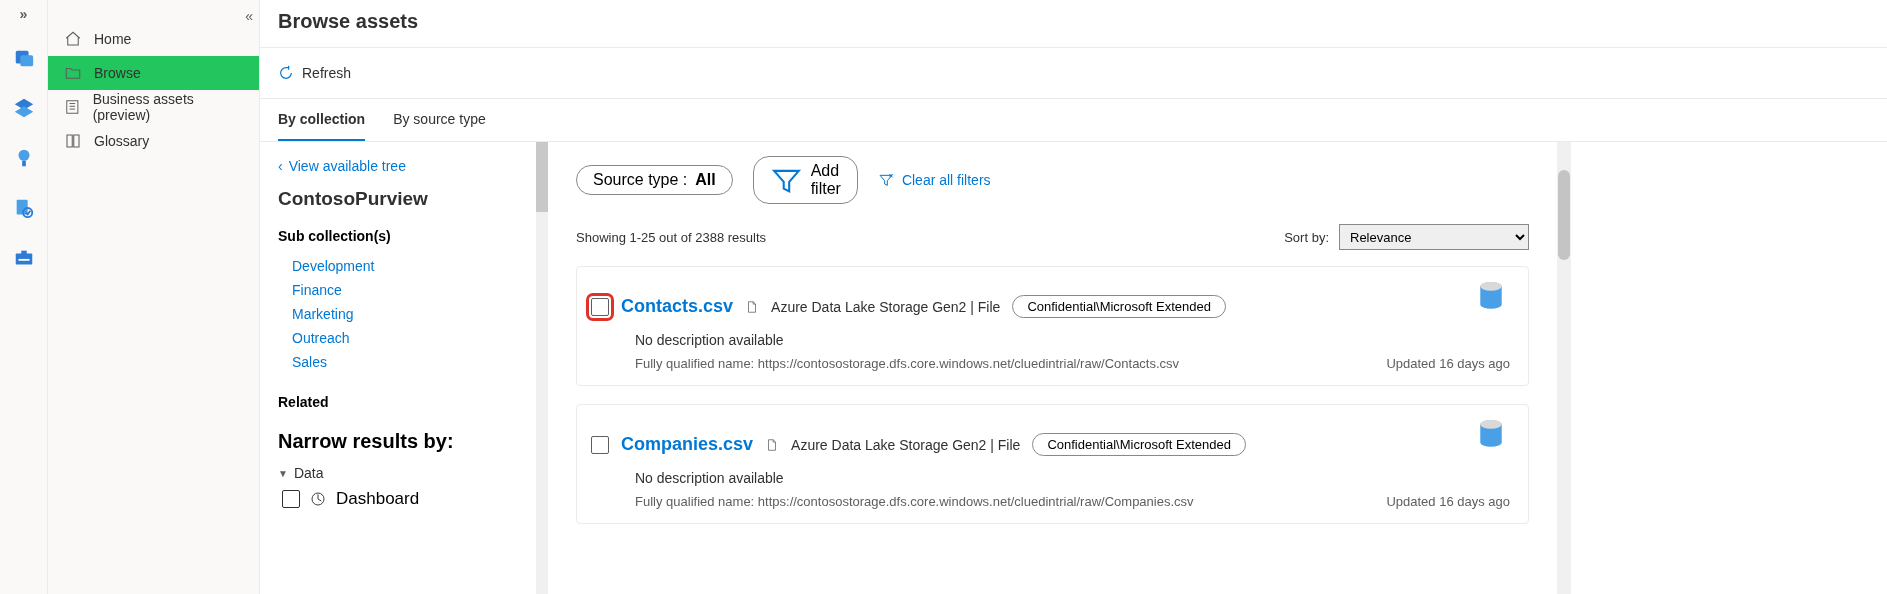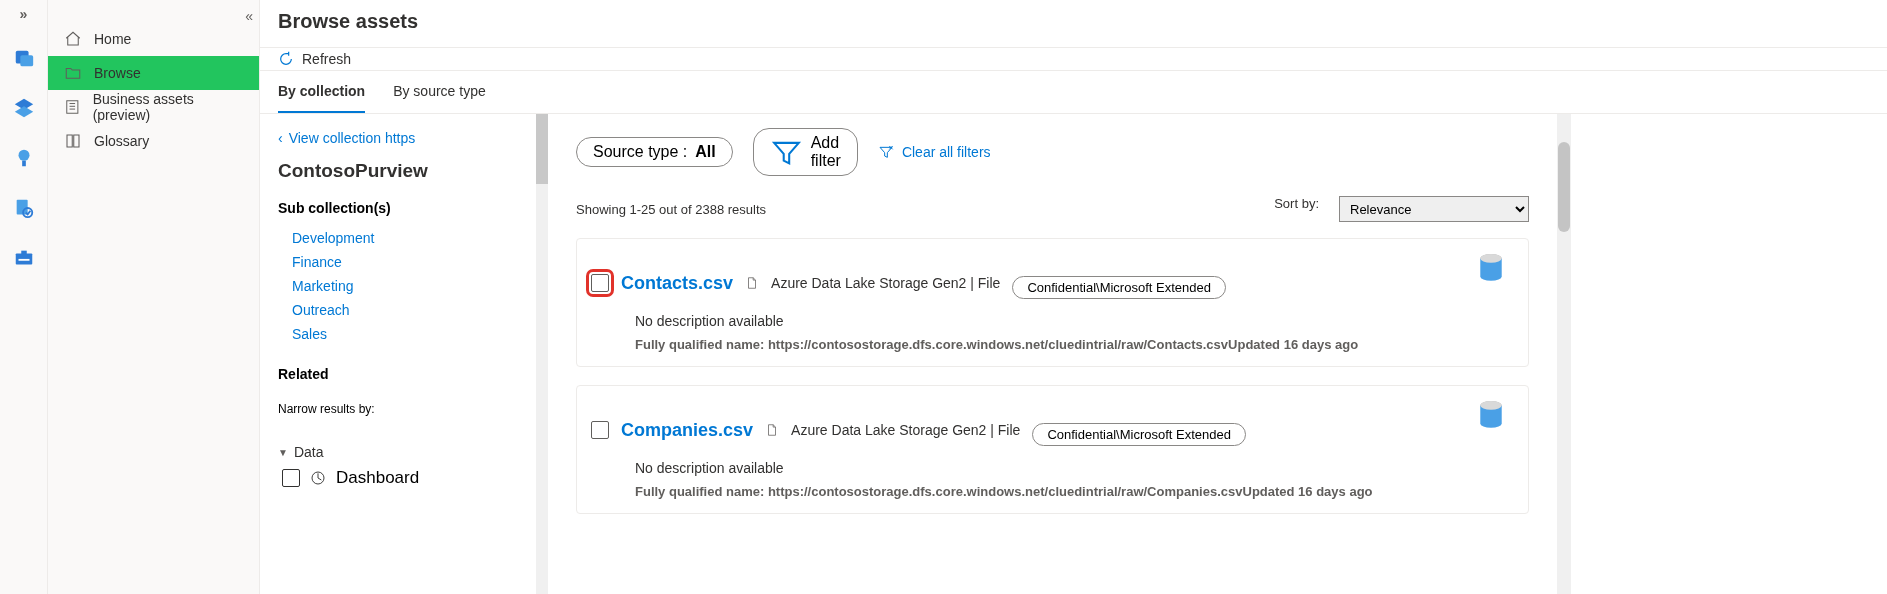--- a/index.html
+++ b/index.html
@@ -17,70 +17,70 @@
   .nav-panel .collapse { position:absolute; top:8px; right:6px; color:#605e5c; font-size:14px; cursor:pointer; }
   .nav-item { display:flex; align-items:center; gap:12px; padding:0 16px; height:34px; font-size:14px; color:#323130; cursor:pointer; }
   .nav-item.active { background:#22c55e; }
   .nav-item svg { width:18px; height:18px; stroke:#605e5c; fill:none; stroke-width:1.4; }
   .nav-list { margin-top:22px; }
 
   
   .main { flex:1; display:flex; flex-direction:column; }
   .page-header { padding:10px 18px 14px 18px; }
   .page-title { font-size:20px; font-weight:600; color:#323130; }
-  .toolbar { height:24px; border-top:1px solid #edebe9; border-bottom:1px solid #edebe9; display:flex; align-items:center; padding-left:18px; }
+  .toolbar { height:52px; border-top:1px solid #edebe9; border-bottom:1px solid #edebe9; display:flex; align-items:center; padding-left:18px; }
   .refresh-btn { display:flex; align-items:center; gap:8px; font-size:14px; color:#323130; cursor:pointer; }
   .refresh-btn svg { width:16px; height:16px; stroke:#0078d4; fill:none; stroke-width:1.8; }
 
   .tabs { display:flex; gap:28px; padding-left:18px; border-bottom:1px solid #edebe9; }
   .tab { padding:12px 0; font-size:14px; color:#323130; cursor:pointer; border-bottom:2px solid transparent; }
   .tab.active { font-weight:600; border-bottom-color:#0078d4; }
 
   .content-row { flex:1; display:flex; overflow:hidden; }
 
   
   .coll-wrap { width:288px; position:relative; display:flex; }
   .coll-side { flex:1; padding:16px 18px; overflow:auto; }
   .coll-scroll-track { width:12px; background:#f0f0f0; display:flex; }
   .coll-scroll-thumb { width:12px; height:70px; background:#c8c8c8; border-radius:0; }
   .view-tree { color:#0078d4; font-size:14px; display:flex; align-items:center; gap:6px; cursor:pointer; margin-bottom:14px; }
   .coll-title { font-size:19px; font-weight:600; color:#323130; margin-bottom:18px; }
   .coll-subhead { font-size:14px; font-weight:600; margin-bottom:10px; }
   .subcoll { color:#0078d4; font-size:14px; padding:4px 0 4px 14px; cursor:pointer; }
   .related-head { font-size:14px; font-weight:600; margin-top:20px; margin-bottom:20px; }
-  .narrow-head { font-size:12px; font-weight:400; margin-bottom:28px; }
+  .narrow-head { font-size:20px; font-weight:700; margin-bottom:12px; }
   .narrow-group { display:flex; align-items:center; gap:6px; font-size:14px; color:#323130; margin-bottom:8px; }
   .narrow-group .tri { font-size:10px; color:#605e5c; }
   .facet-item { display:flex; align-items:center; gap:10px; padding-left:4px; font-size:17px; }
   .facet-item .cb { width:18px; height:18px; border:1px solid #323130; border-radius:2px; }
   .facet-item svg { width:16px; height:16px; }
 
   
   .results { flex:1; padding:14px 28px 0 28px; overflow:auto; position:relative; }
   .filter-row { display:flex; align-items:center; gap:20px; margin-bottom:20px; }
   .pill { border:1px solid #8a8886; border-radius:16px; padding:5px 16px; font-size:16px; display:flex; align-items:center; gap:8px; cursor:pointer; }
   .pill .bold { font-weight:600; }
   .filter-link { display:flex; align-items:center; gap:8px; font-size:14px; color:#0078d4; cursor:pointer; }
   .filter-link svg { width:16px; height:16px; fill:none; stroke:#0078d4; stroke-width:1.5; }
 
   .meta-row { display:flex; justify-content:space-between; align-items:center; font-size:13px; color:#323130; margin-bottom:16px; }
-  .sort { display:flex; align-items:flex-start; gap:20px; }
+  .sort { display:flex; align-items:center; gap:10px; }
   .sort select { width:190px; height:26px; border:1px solid #8a8886; font-size:13px; padding:0 6px; }
 
   .card { border:1px solid #edebe9; border-radius:4px; padding:28px 18px 14px 14px; margin-bottom:18px; position:relative; }
   .card-top { display:flex; align-items:center; gap:12px; }
   .card-check { width:18px; height:18px; border:1px solid #605e5c; border-radius:2px; cursor:pointer; flex-shrink:0; }
   .card-check.hl { outline:3px solid #e1322a; outline-offset:2px; }
   .asset-name { color:#0078d4; font-size:18px; font-weight:600; cursor:pointer; }
   .file-ic { width:14px; height:16px; }
   .src-type { font-size:14px; color:#323130; }
-  .class-pill { border:1px solid #8a8886; border-radius:14px; padding:3px 14px; font-size:13px;margin-top:9px; }
+  .class-pill { border:1px solid #8a8886; border-radius:14px; padding:3px 14px; font-size:13px; }
   .db-icon { position:absolute; right:24px; top:14px; width:26px; height:30px; }
   .card-desc { font-size:14px; color:#323130; margin:14px 0 8px 44px; }
-  .card-bottom { display:flex; justify-content:flex-start; align-items:center; margin-left:44px;font-weight:bold; }
+  .card-bottom { display:flex; justify-content:space-between; align-items:center; margin-left:44px; }
   .fqn { font-size:13px; color:#605e5c; }
   .updated { font-size:13px; color:#605e5c; }
 
   .right-scroll { width:14px; background:#f0f0f0; position:relative; }
   .right-thumb { position:absolute; top:28px; width:12px; left:1px; height:90px; background:#c4c4c4; border-radius:6px; }
   .gutter { width:316px; } 
 
   .fileicon-path { fill:none; stroke:#605e5c; stroke-width:1.3; }
 </style>
 </head>
@@ -171,21 +171,21 @@
       <div class="tab active">By collection</div>
       <div class="tab">By source type</div>
     </div>
 
     <div class="content-row">
 
       <div class="coll-wrap">
         <div class="coll-side">
           <div class="view-tree">
             <span>‹</span>
-            <span>View collection https</span>
+            <span>View available tree</span>
           </div>
           <div class="coll-title">ContosoPurview</div>
           <div class="coll-subhead">Sub collection(s)</div>
           <div class="subcoll">Development</div>
           <div class="subcoll">Finance</div>
           <div class="subcoll">Marketing</div>
           <div class="subcoll">Outreach</div>
           <div class="subcoll">Sales</div>
           <div class="related-head">Related</div>
           <div class="narrow-head">Narrow results by:</div>

